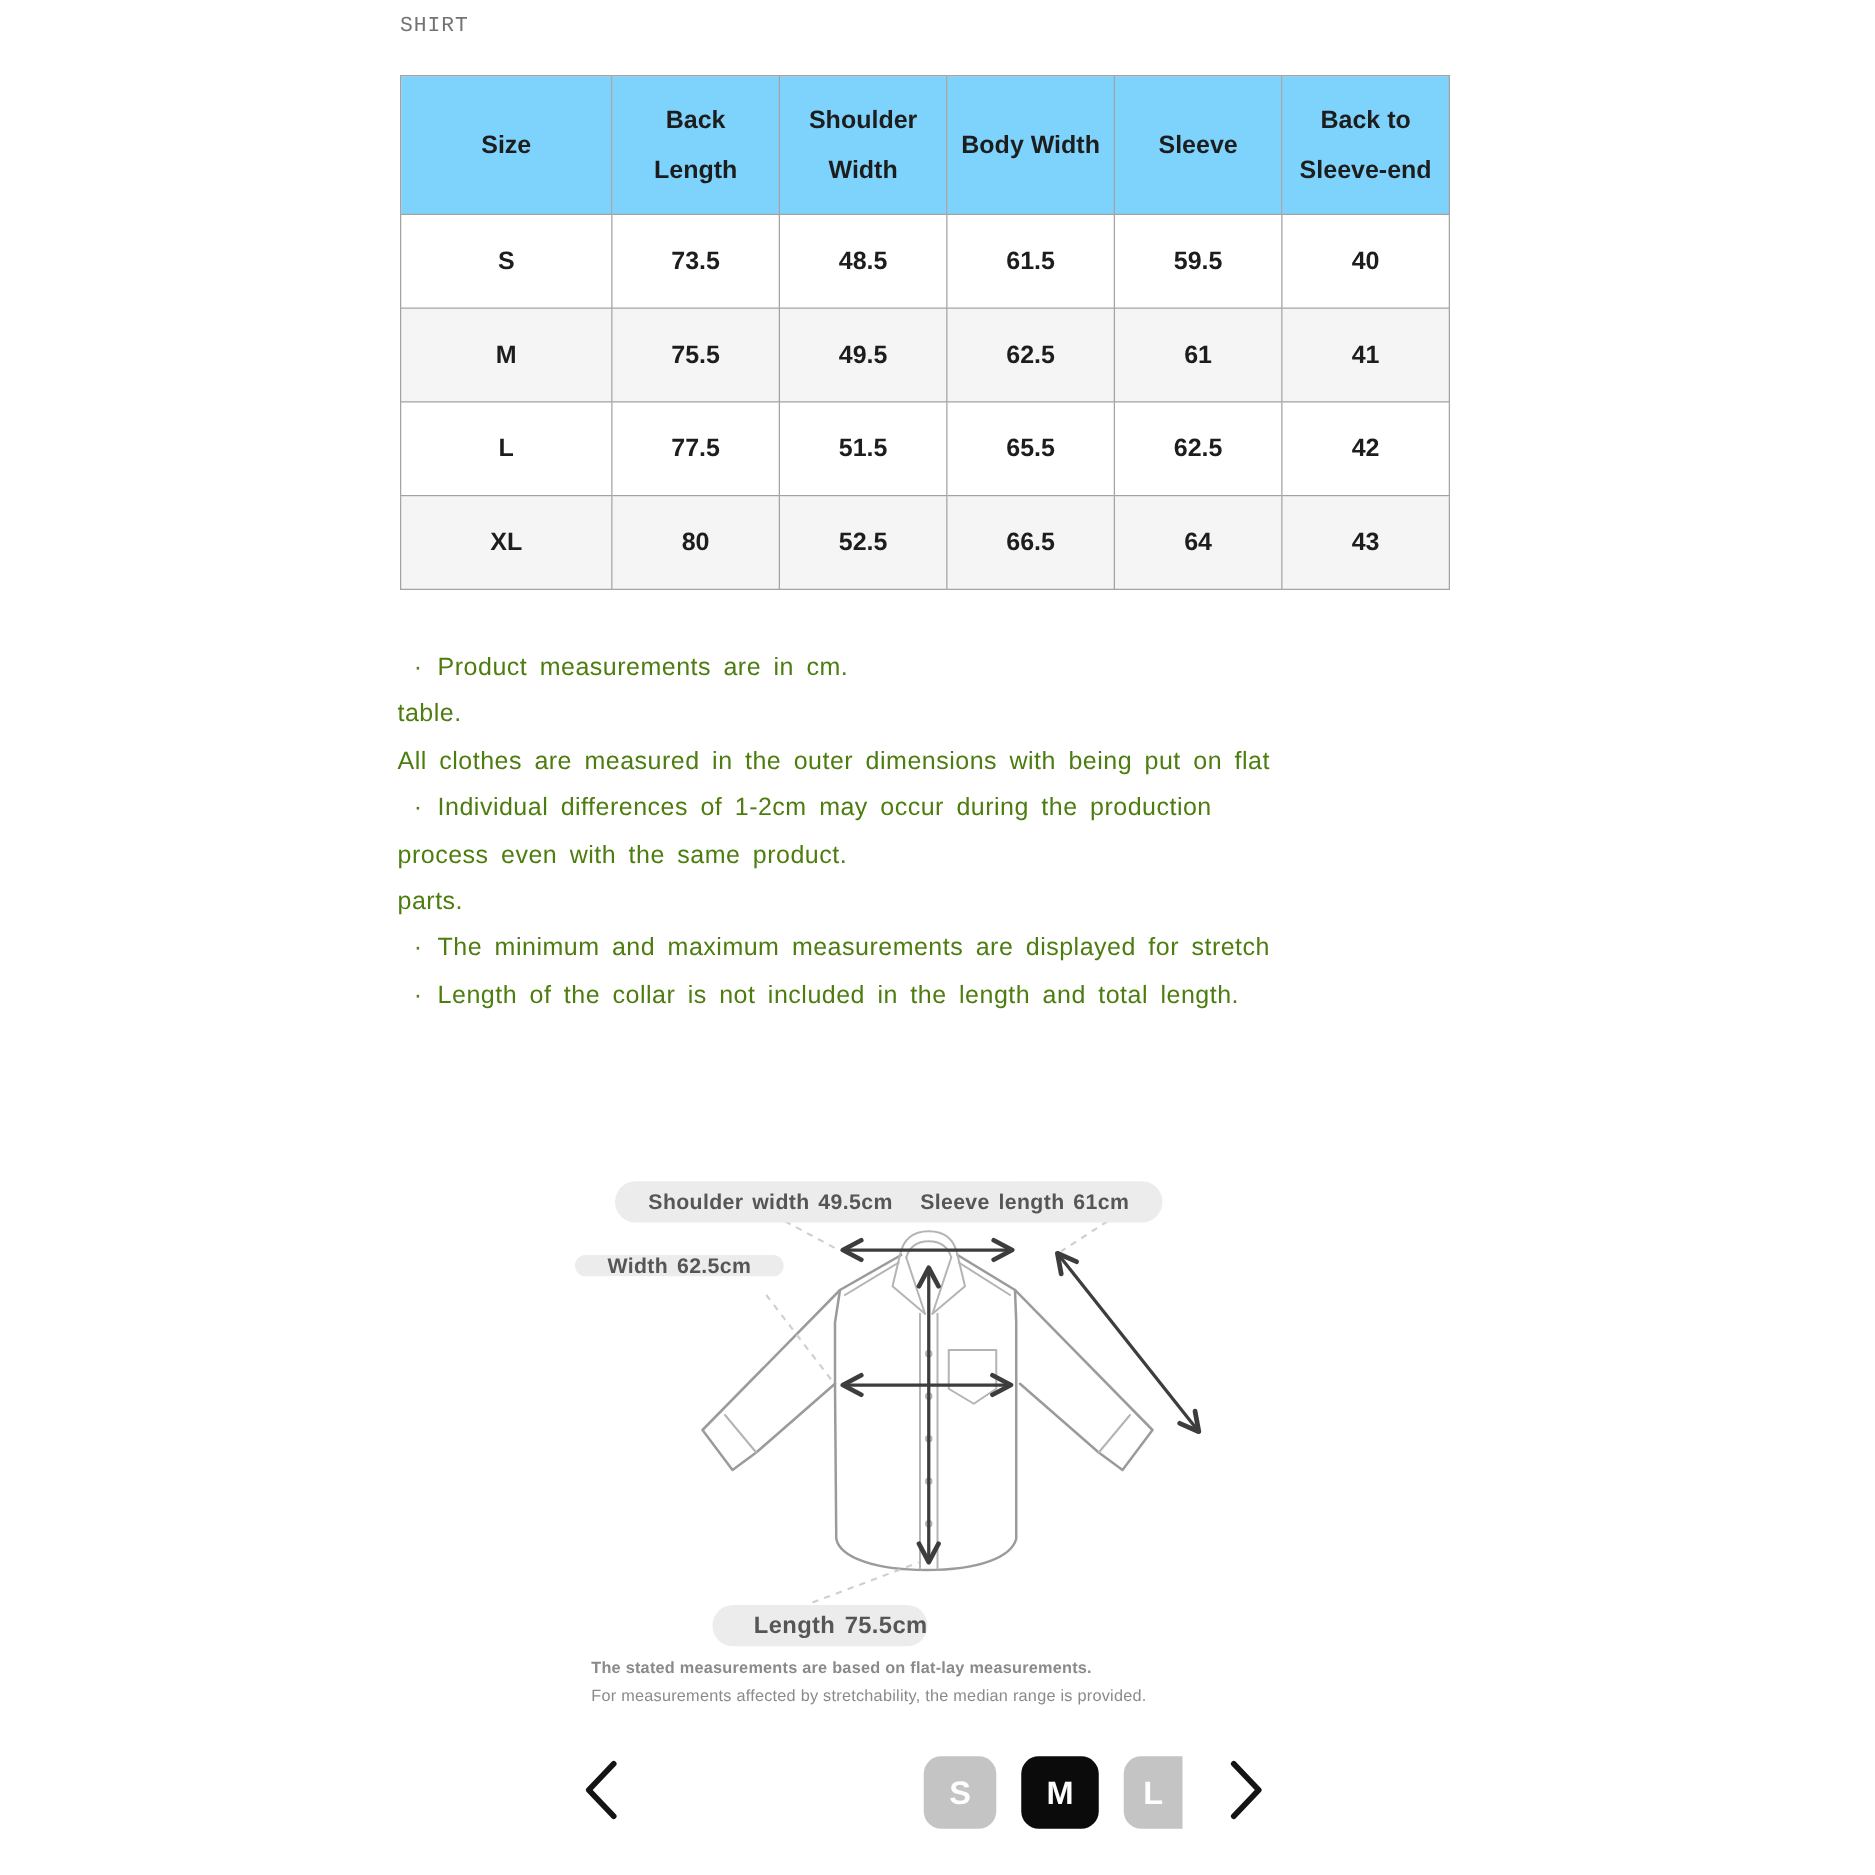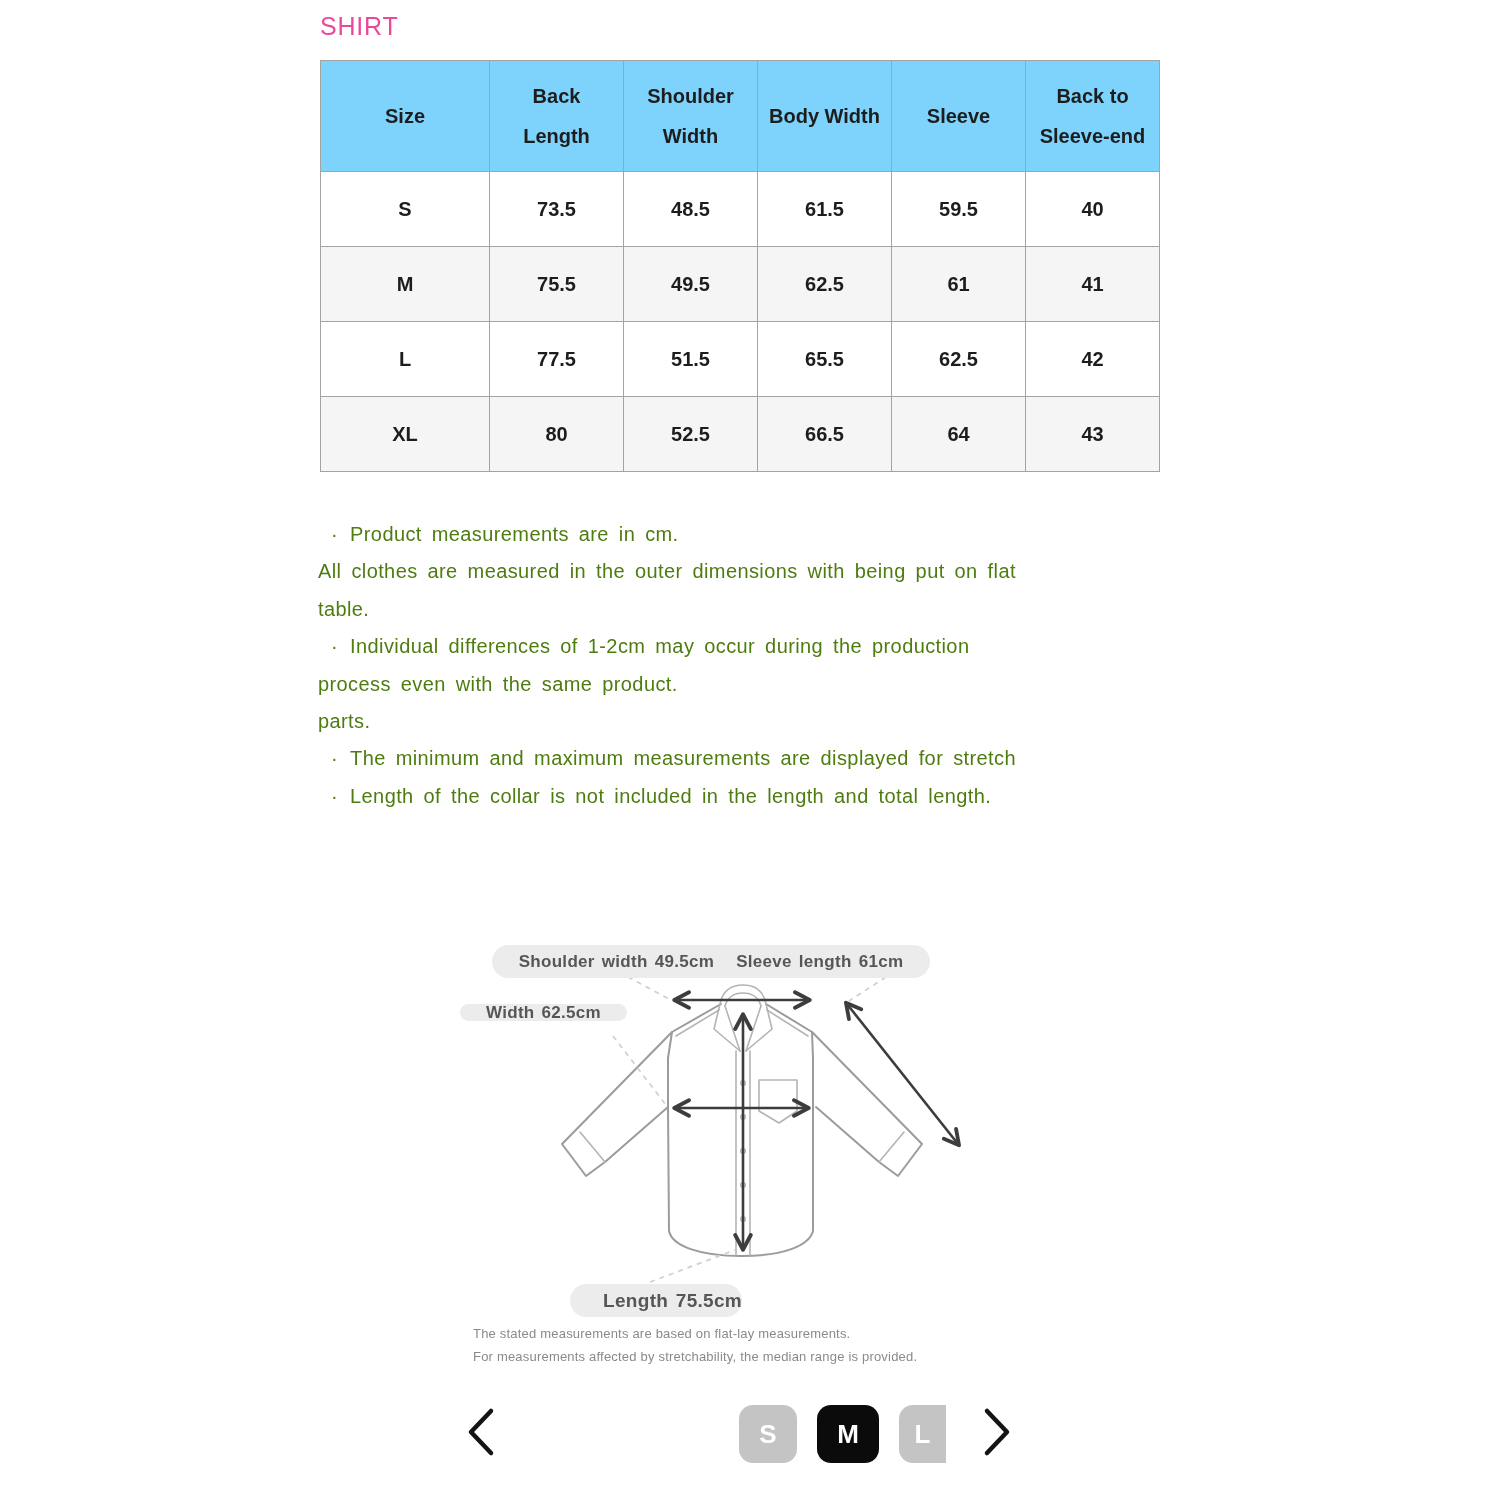--- a/index.html
+++ b/index.html
@@ -3,22 +3,22 @@
 <meta charset="utf-8">
 <style>
   html,body{margin:0;padding:0;}
   body{
     width:1500px;height:1500px;position:relative;background:#ffffff;
     font-family:"Liberation Sans","DejaVu Sans",sans-serif;color:#1d1d1d;
     overflow:hidden;
   }
   
   #page-title{
-    position:absolute;left:320px;top:12px;font-size:25px;font-weight:400;
-    color:#ec4899;letter-spacing:0.8px;
+    position:absolute;left:320px;top:12px;font-size:17px;font-weight:400;
+    color:#737373;letter-spacing:0.8px;font-family:Liberation Mono, monospace;
   }
   
   #size-table{
     position:absolute;left:320px;top:60px;border-collapse:collapse;
     table-layout:fixed;width:839px;
   }
   #size-table th,#size-table td{
     border:1px solid #a3a3a3;text-align:center;vertical-align:middle;
     font-size:20px;padding:0;
   }
@@ -43,21 +43,21 @@
     font-size:17px;font-weight:700;color:#565656;letter-spacing:0.3px;
     word-spacing:2px;white-space:nowrap;
   }
   #pill-top{left:492px;top:945px;width:438px;height:33px;gap:22px;text-align:center;}
   #pill-width{left:460px;top:1004px;width:167px;height:17px;}
   #pill-length{left:570px;top:1284px;width:172px;height:33px;font-size:19px;justify-content:flex-end;}
   .footnote{
     position:absolute;left:473px;font-size:13px;color:#8a8a8a;
     letter-spacing:0.2px;white-space:nowrap;
   }
-  #footnote-1{top:1326px;}
+  #footnote-1{top:1326px;font-weight:bold;}
   #footnote-2{top:1349px;}
   
   .nav-chevron{
     position:absolute;top:1404px;width:44px;height:56px;background:none;
     border:none;padding:0;cursor:pointer;
   }
   #nav-prev{left:458px;}
   #nav-next{left:976px;}
   #size-buttons{
     position:absolute;left:739px;top:1405px;display:flex;gap:20px;
@@ -131,22 +131,22 @@
         <td>52.5</td>
         <td>66.5</td>
         <td>64</td>
         <td>43</td>
       </tr>
     </tbody>
 </table>
 
 <div id="notes">
     <div class="note-line"><span class="dot">·</span><span>Product measurements are in cm.</span></div>
+    <div class="note-line"><span>table.</span></div>
     <div class="note-line"><span>All clothes are measured in the outer dimensions with being put on flat</span></div>
-    <div class="note-line"><span>table.</span></div>
     <div class="note-line"><span class="dot">·</span><span>Individual differences of 1-2cm may occur during the production</span></div>
     <div class="note-line"><span>process even with the same product.</span></div>
     <div class="note-line"><span>parts.</span></div>
     <div class="note-line"><span class="dot">·</span><span>The minimum and maximum measurements are displayed for stretch</span></div>
     <div class="note-line"><span class="dot">·</span><span>Length of the collar is not included in the length and total length.</span></div>
   </div>
 
 <svg id="shirt-diagram-svg" width="645" height="450" viewBox="380 935 645 450" xmlns="http://www.w3.org/2000/svg">
   <defs>
     <marker id="ah" viewBox="0 0 12 12" refX="9.5" refY="6" markerWidth="8" markerHeight="8" orient="auto-start-reverse">

